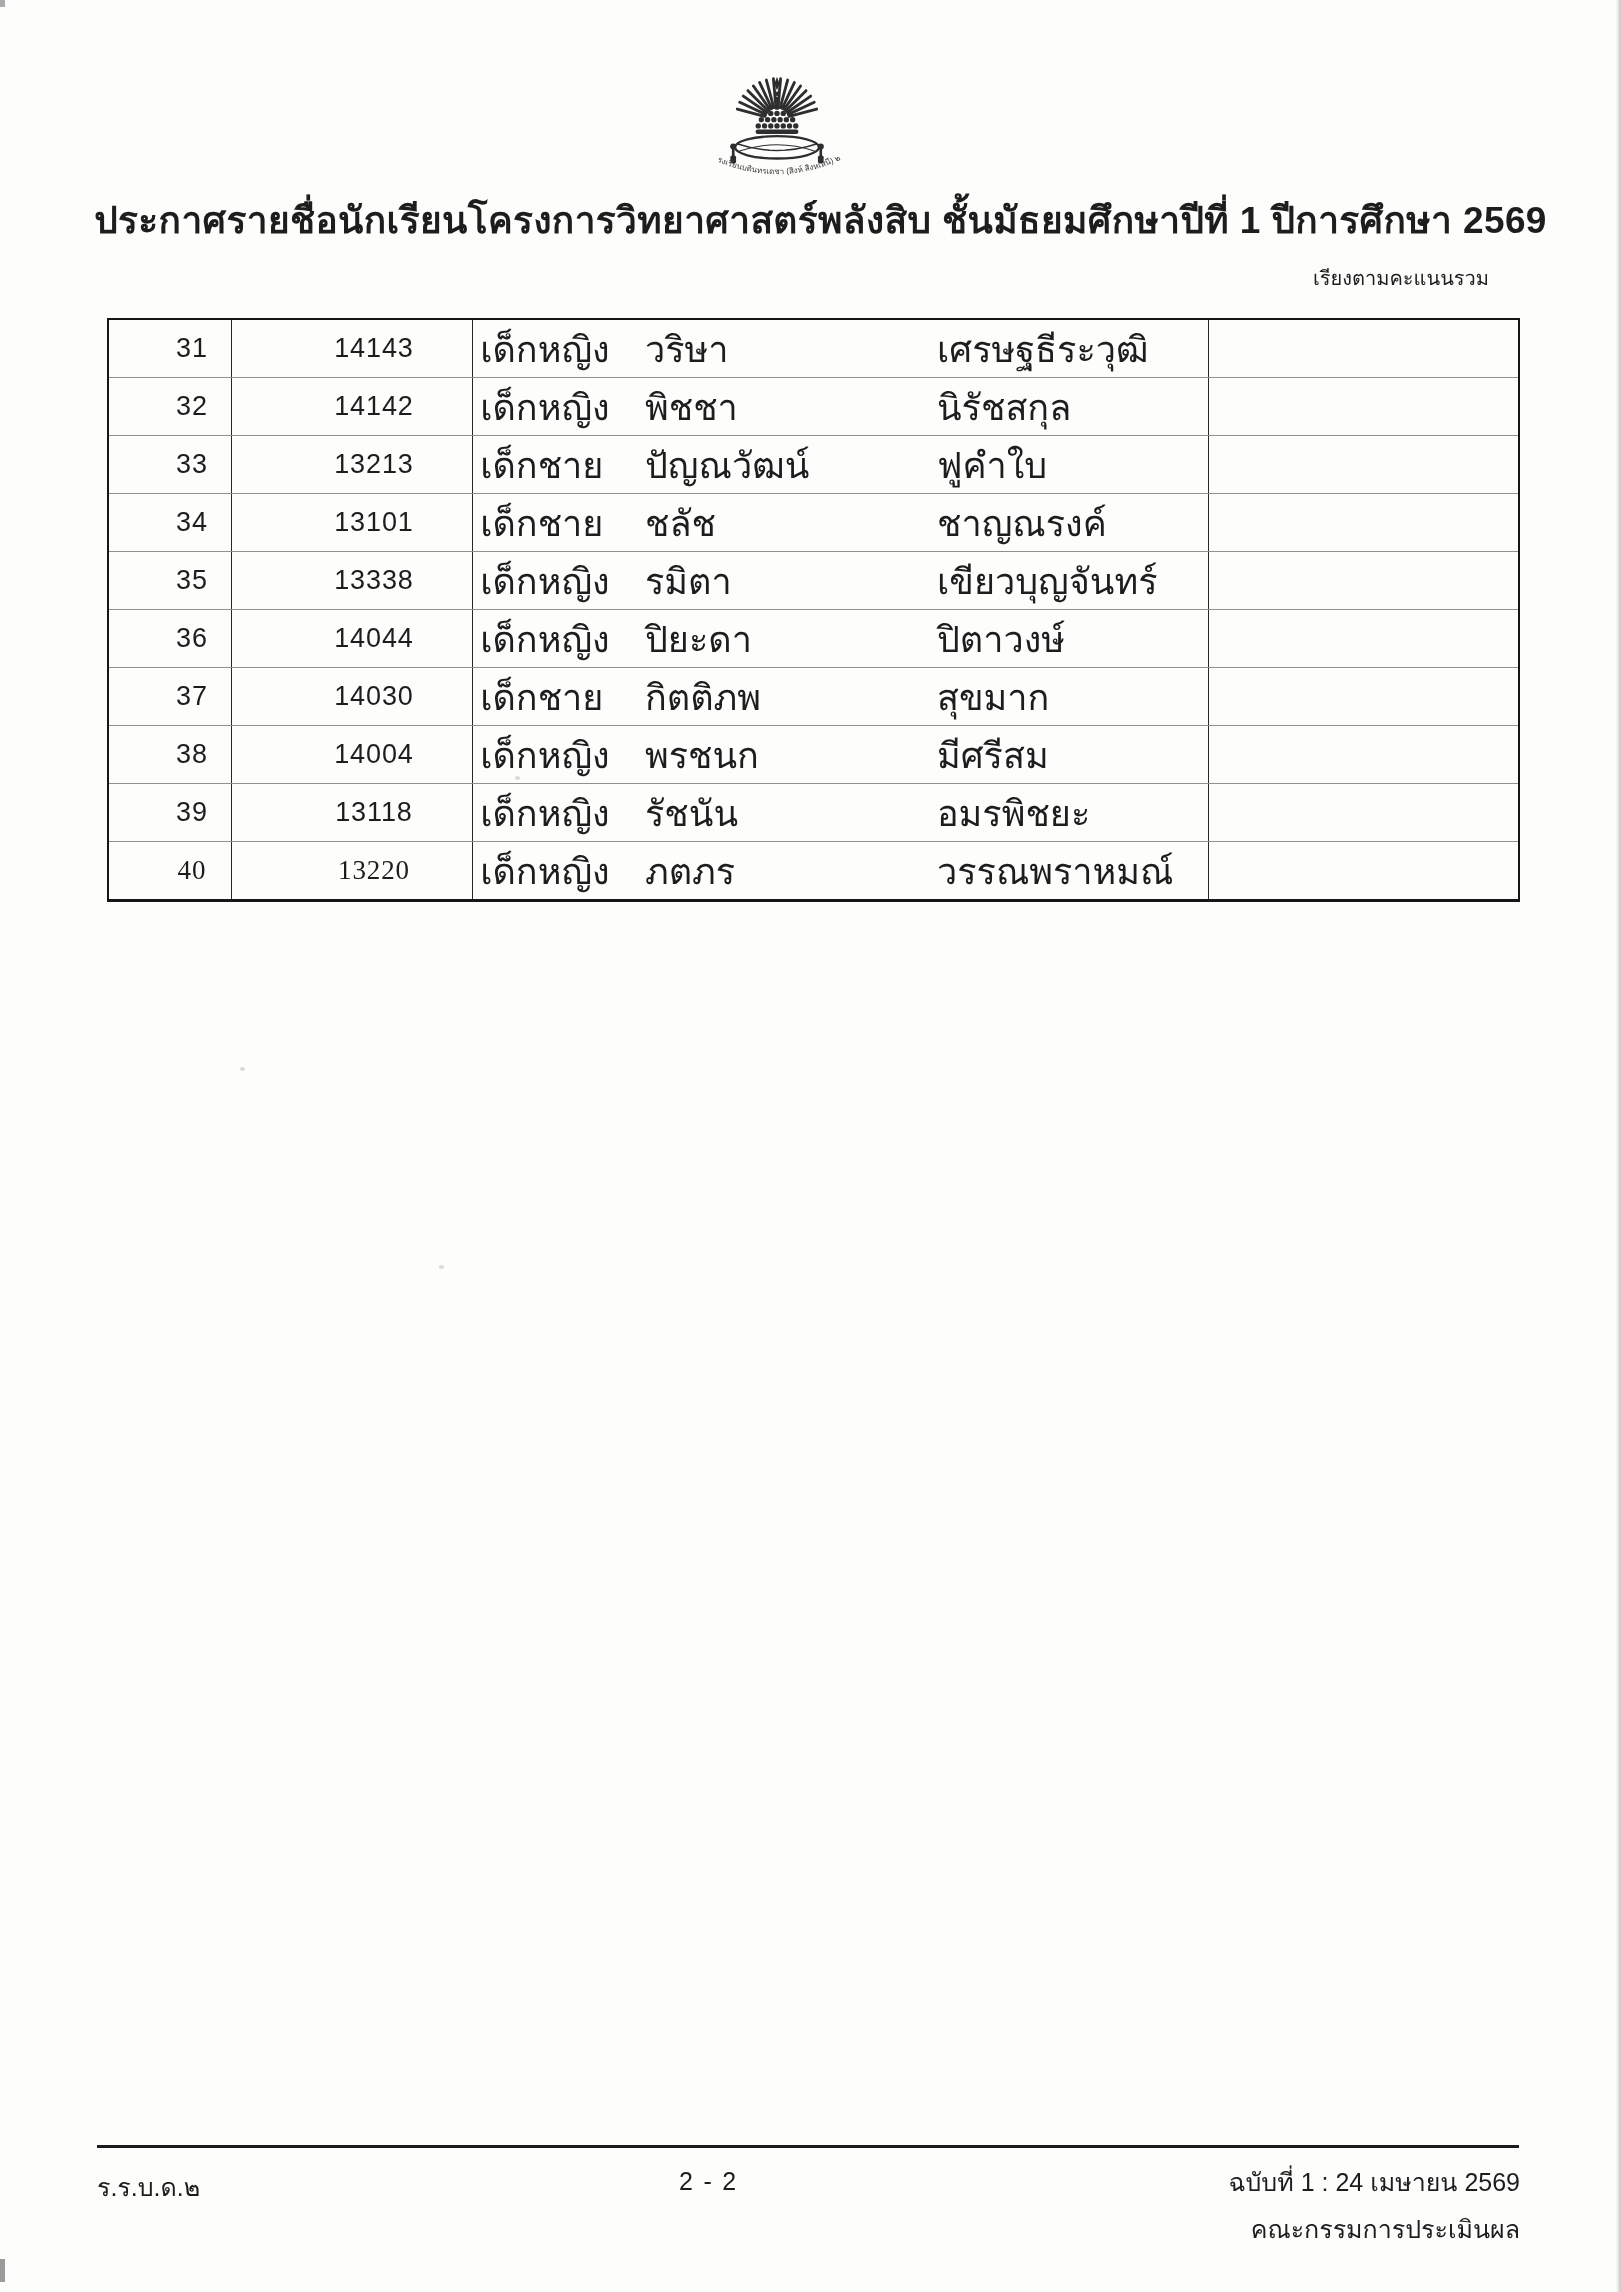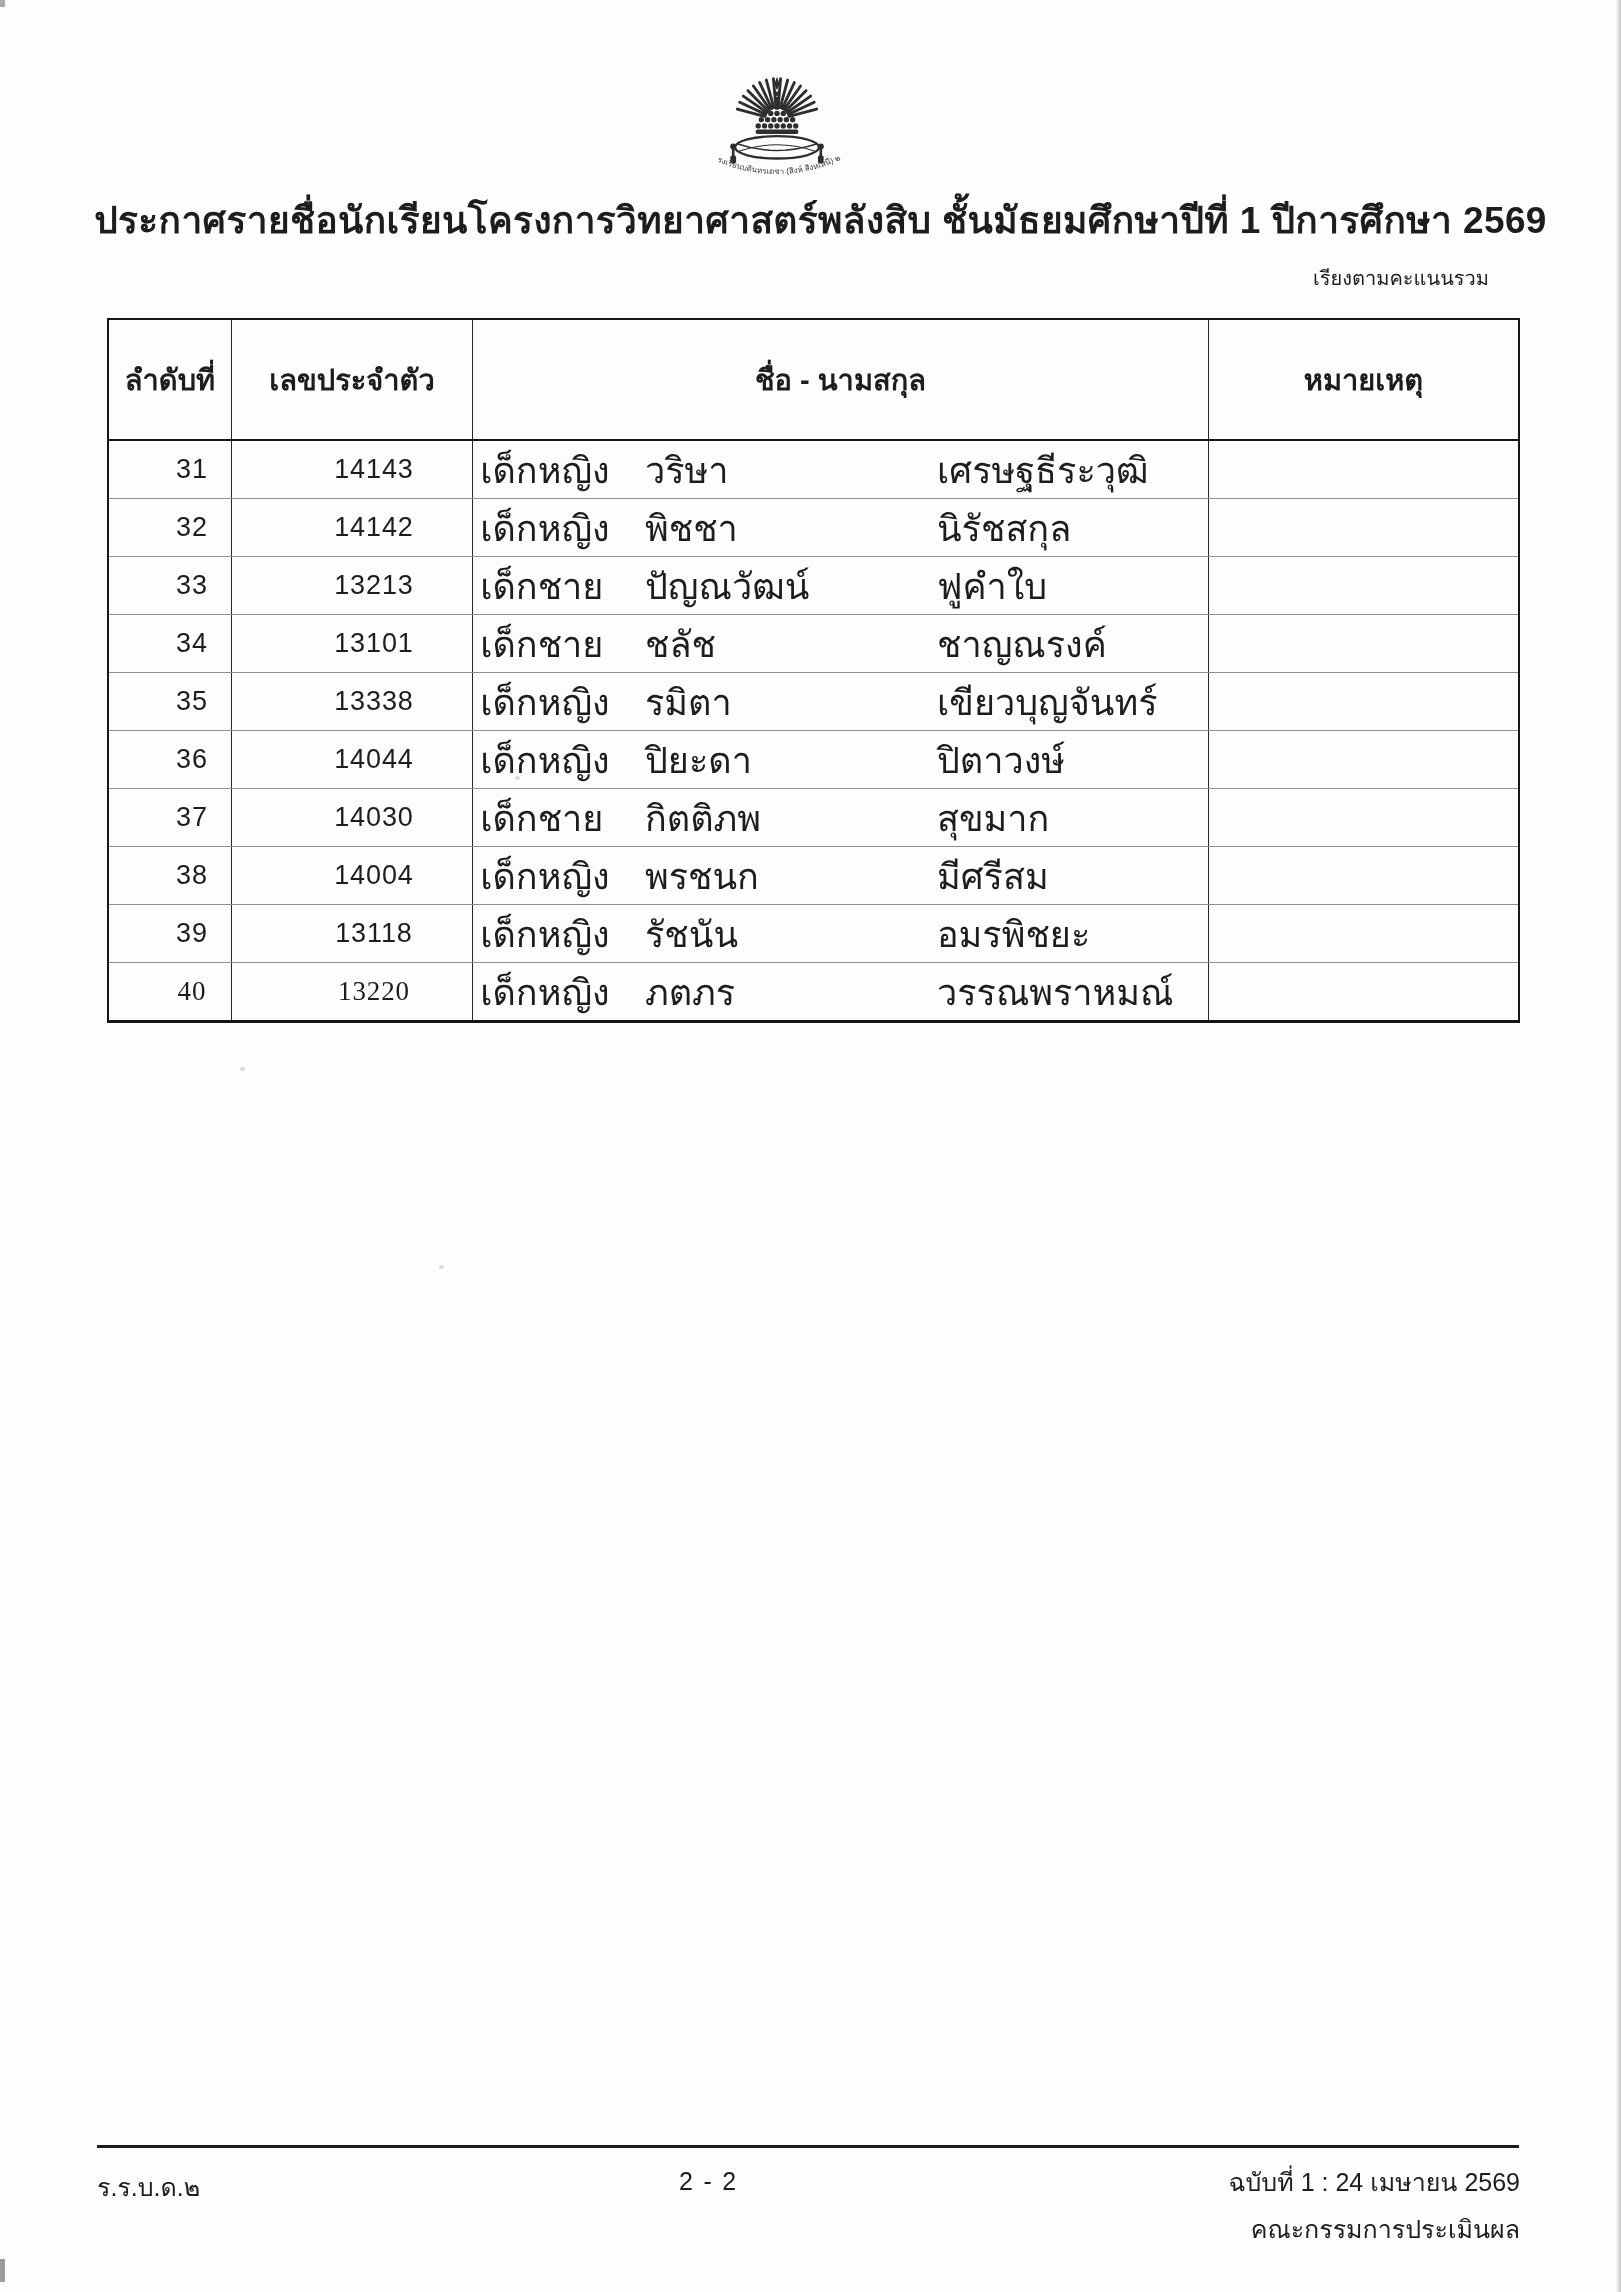--- a/index.html
+++ b/index.html
@@ -113,26 +113,20 @@
       <text font-size="9" fill="#3a3a3a" font-family="Liberation Sans, sans-serif">
         <textPath href="#cap-arc" startOffset="50%" text-anchor="middle" id="crest-caption">โรงเรียนบดินทรเดชา (สิงห์ สิงหเสนี) ๒</textPath>
       </text>
     </svg>
   </div>
 
   <div class="title">ประกาศรายชื่อนักเรียนโครงการวิทยาศาสตร์พลังสิบ  ชั้นมัธยมศึกษาปีที่ 1  ปีการศึกษา  2569</div>
   <div class="subtitle">เรียงตามคะแนนรวม</div>
 
   <div class="tbl">
-    <div class="trow hrow">
-      <div class="cell cell-r hcell">ลำดับที่</div>
-      <div class="cell cell-r hcell">เลขประจำตัว</div>
-      <div class="cell cell-r hcell">ชื่อ - นามสกุล</div>
-      <div class="cell hcell">หมายเหตุ</div>
-    </div>
     <div id="table-body">
     <div class="trow drow">
       <div class="cell cell-r num">31</div>
       <div class="cell cell-r num">14143</div>
       <div class="cell cell-r namecell">
         <span class="pfx">เด็กหญิง</span>
         <span class="fname">วริษา</span>
         <span class="lname">เศรษฐธีระวุฒิ</span>
       </div>
       <div class="cell"></div>

